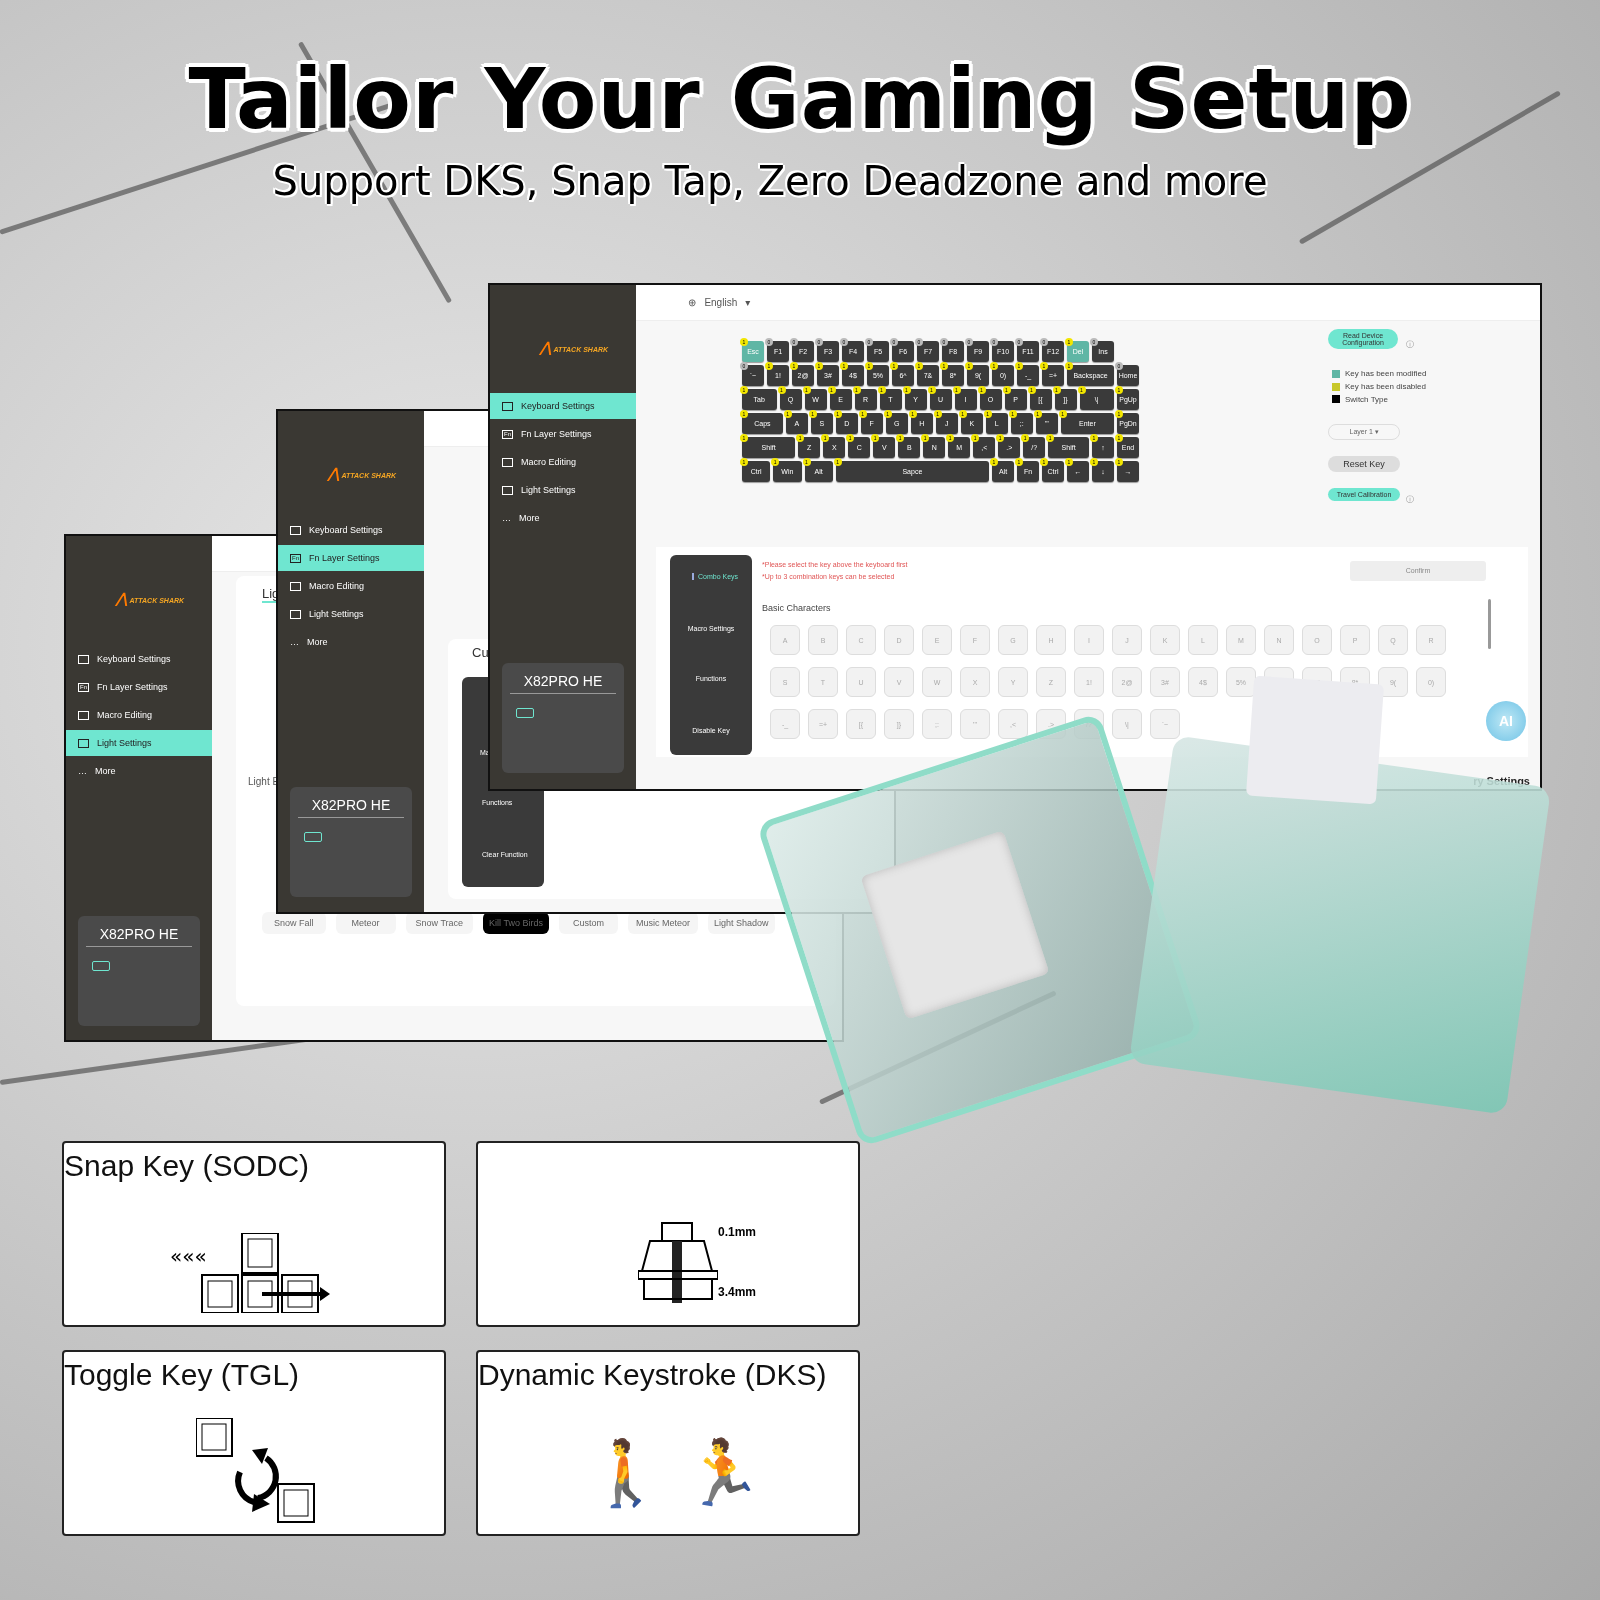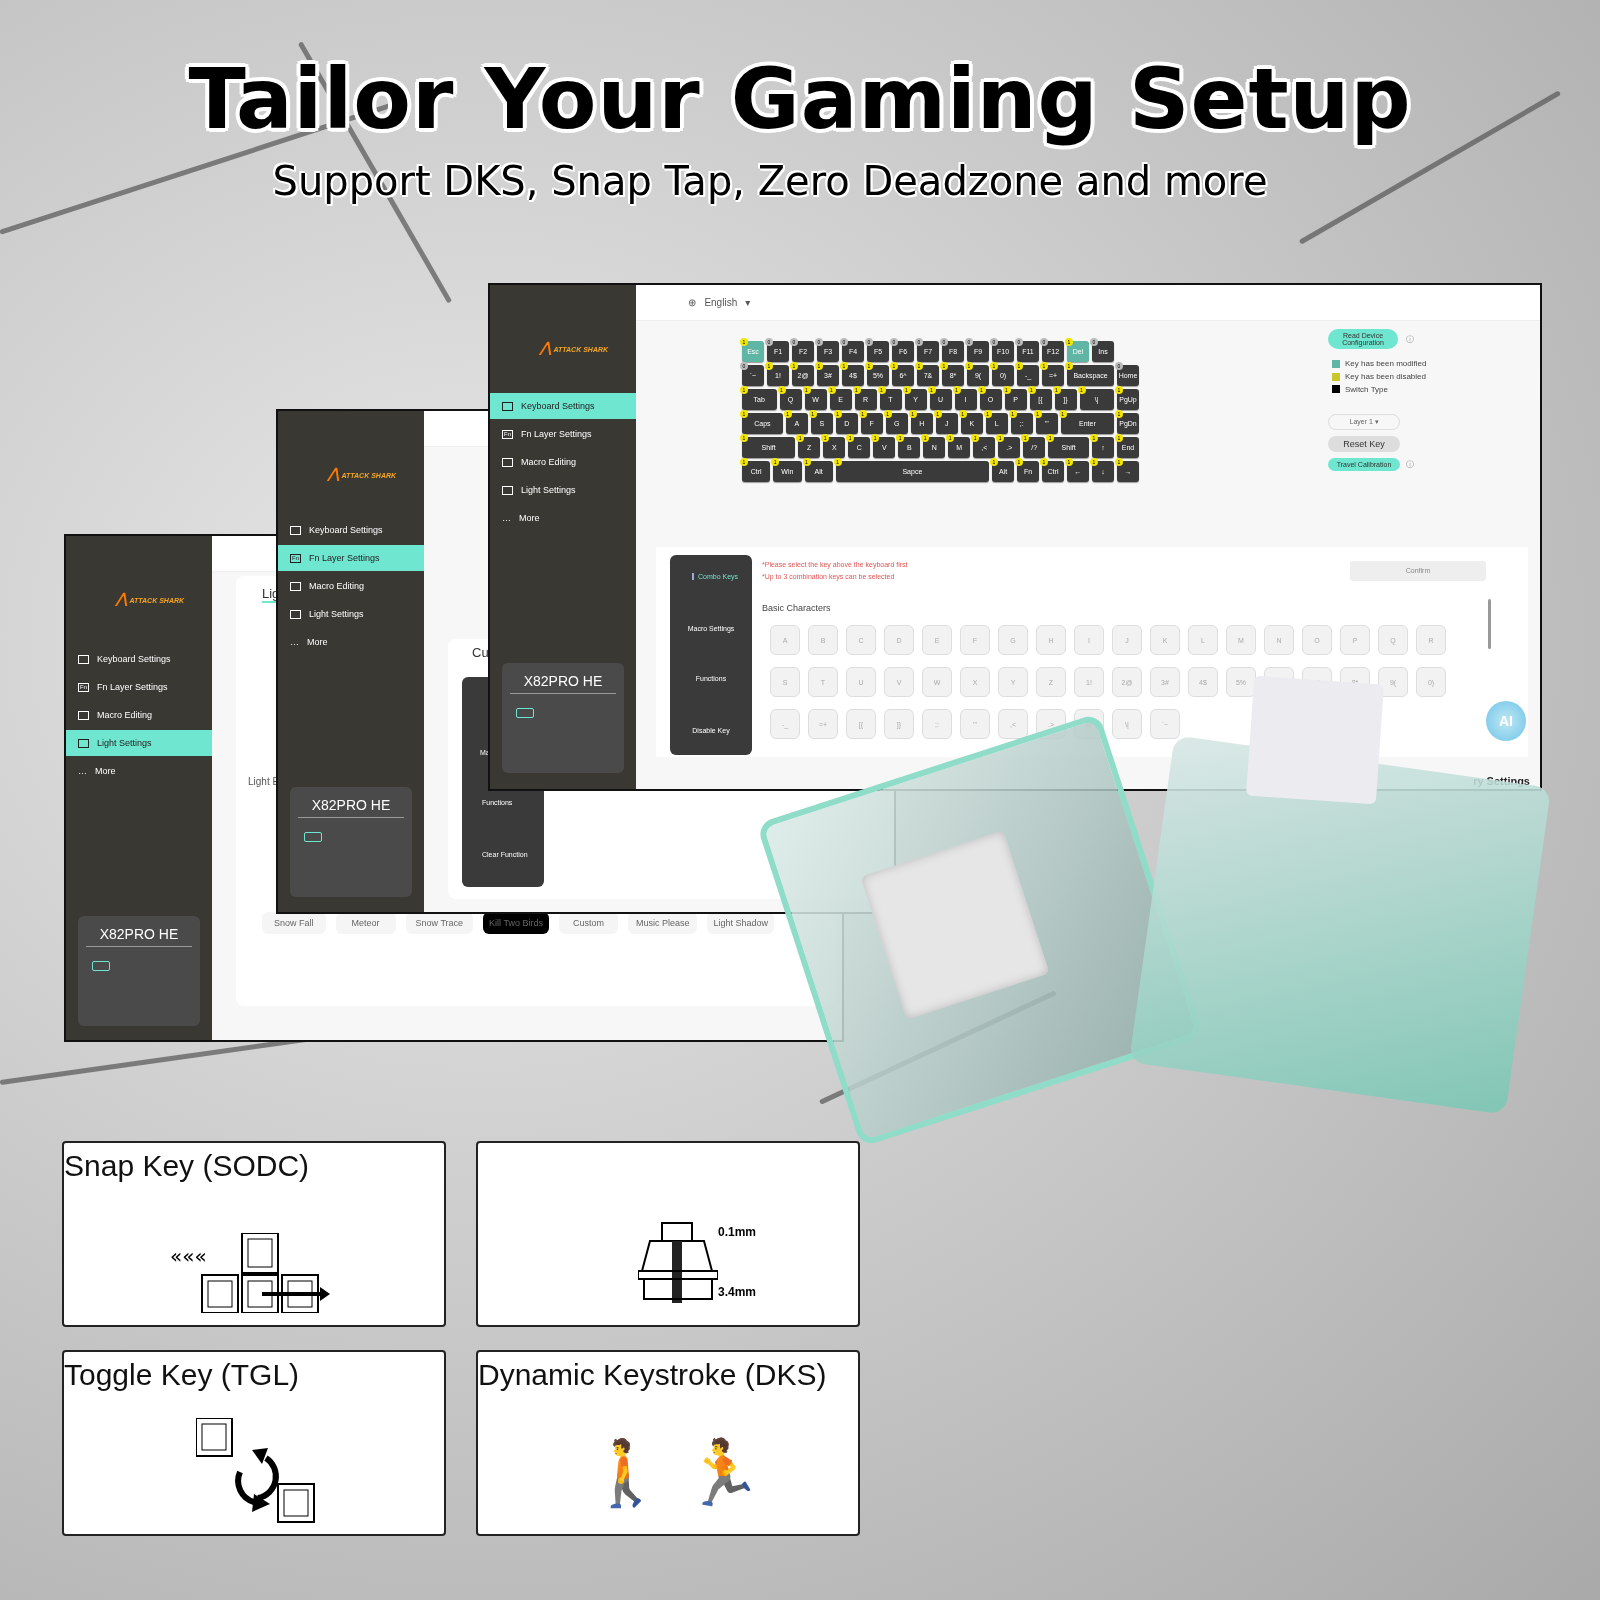--- a/index.html
+++ b/index.html
@@ -21,21 +21,21 @@
 .dev .name{color:#fff;font-size:14px;text-align:center;margin-top:10px;padding-bottom:4px;border-bottom:1px solid #999;margin-left:8px;margin-right:8px}
 .dev .kb{width:18px;height:10px;border:1.5px solid #6fe6d0;border-radius:2px;margin:14px 0 0 14px}
 .topbar{position:absolute;left:146px;right:0;top:0;height:36px;background:#fff;border-bottom:1px solid #eee}
 .kbd{position:absolute;left:252px;top:56px;width:400px}
 .krow{display:flex;gap:3px;margin-bottom:3px}
 .key{height:21px;background:#3a3a3a;color:#fff;font-size:7px;border-radius:3px;display:flex;align-items:center;justify-content:center;position:relative;box-shadow:0 1px 1px #999}
 .key .b{position:absolute;top:-3px;left:-2px;width:8px;height:8px;border-radius:50%;background:#f2e600;color:#000;font-size:5px;line-height:8px;text-align:center}
 .key .b.g{background:#bbb}
 .key.mod{background:#5fb6a5}
 .rp{position:absolute;left:838px;top:44px;width:120px;font-size:8px;color:#444}
-.pill{border-radius:10px;padding:3px 6px;text-align:center;font-size:7px;margin-bottom:6px}
+.pill{border-radius:10px;padding:3px 6px;text-align:center;font-size:7px;margin-bottom:16px}
 .tabs{position:absolute;left:166px;top:224px;display:flex;gap:0;font-size:12px;color:#999}
 .tabs div{padding:10px 22px}
 .tabs .on{color:#333;background:#fff;border-radius:6px 6px 0 0;border-bottom:2px solid #6fe6d0}
 .panel{position:absolute;left:166px;top:262px;width:872px;height:210px;background:#fff}
 .subnav{position:absolute;left:14px;top:8px;width:82px;height:200px;background:#3a3a3a;border-radius:6px;color:#fff;font-size:7px}
 .subnav div{position:absolute;width:82px;text-align:center}
 .ckey{display:inline-block;width:30px;height:30px;border:1px solid #ddd;background:#f2f2f2;border-radius:6px;margin:0 8px 12px 0;font-size:7px;color:#aaa;text-align:center;line-height:30px}
 .card{position:absolute;width:384px;height:186px;background:#fff;border:2px solid #222;border-radius:4px}
 .card h3{font-weight:normal;font-size:30px;margin-top:6px;color:#111}
 </style>
@@ -82,21 +82,21 @@
   <div class="topbar"></div>
   <div style="position:absolute;left:170px;top:40px;width:600px;height:430px;background:#fff;border-radius:8px">
     <div style="position:absolute;left:26px;top:10px;font-size:13px;color:#333;border-bottom:2px solid #6fe6d0">Light Effects</div>
     <div style="position:absolute;left:12px;top:200px;font-size:10px;color:#555">Light E</div>
     <div style="position:absolute;left:26px;top:336px;display:flex;gap:10px;font-size:9px;color:#666">
       <div style="background:#f5f5f5;padding:6px 12px;border-radius:6px">Snow Fall</div>
       <div style="background:#f5f5f5;padding:6px 16px;border-radius:6px">Meteor</div>
       <div style="background:#f5f5f5;padding:6px 10px;border-radius:6px">Snow Trace</div>
       <div style="background:#000000;padding:6px 6px;border-radius:6px">Kill Two Birds</div>
       <div style="background:#f5f5f5;padding:6px 14px;border-radius:6px">Custom</div>
-      <div style="background:#f5f5f5;padding:6px 8px;border-radius:6px">Music Please</div>
+      <div style="background:#f5f5f5;padding:6px 8px;border-radius:6px">Music Meteor</div>
       <div style="background:#f5f5f5;padding:6px 6px;border-radius:6px">Light Shadow</div>
     </div>
   </div>
 </div>
 
 <div class="win" style="left:276px;top:409px;width:620px;height:505px;">
   <div class="side">
     <div class="logo"><b>⋀</b><span>ATTACK SHARK</span></div>
     <div class="nav" style="top:106px">
         <span class="ic"></span>

